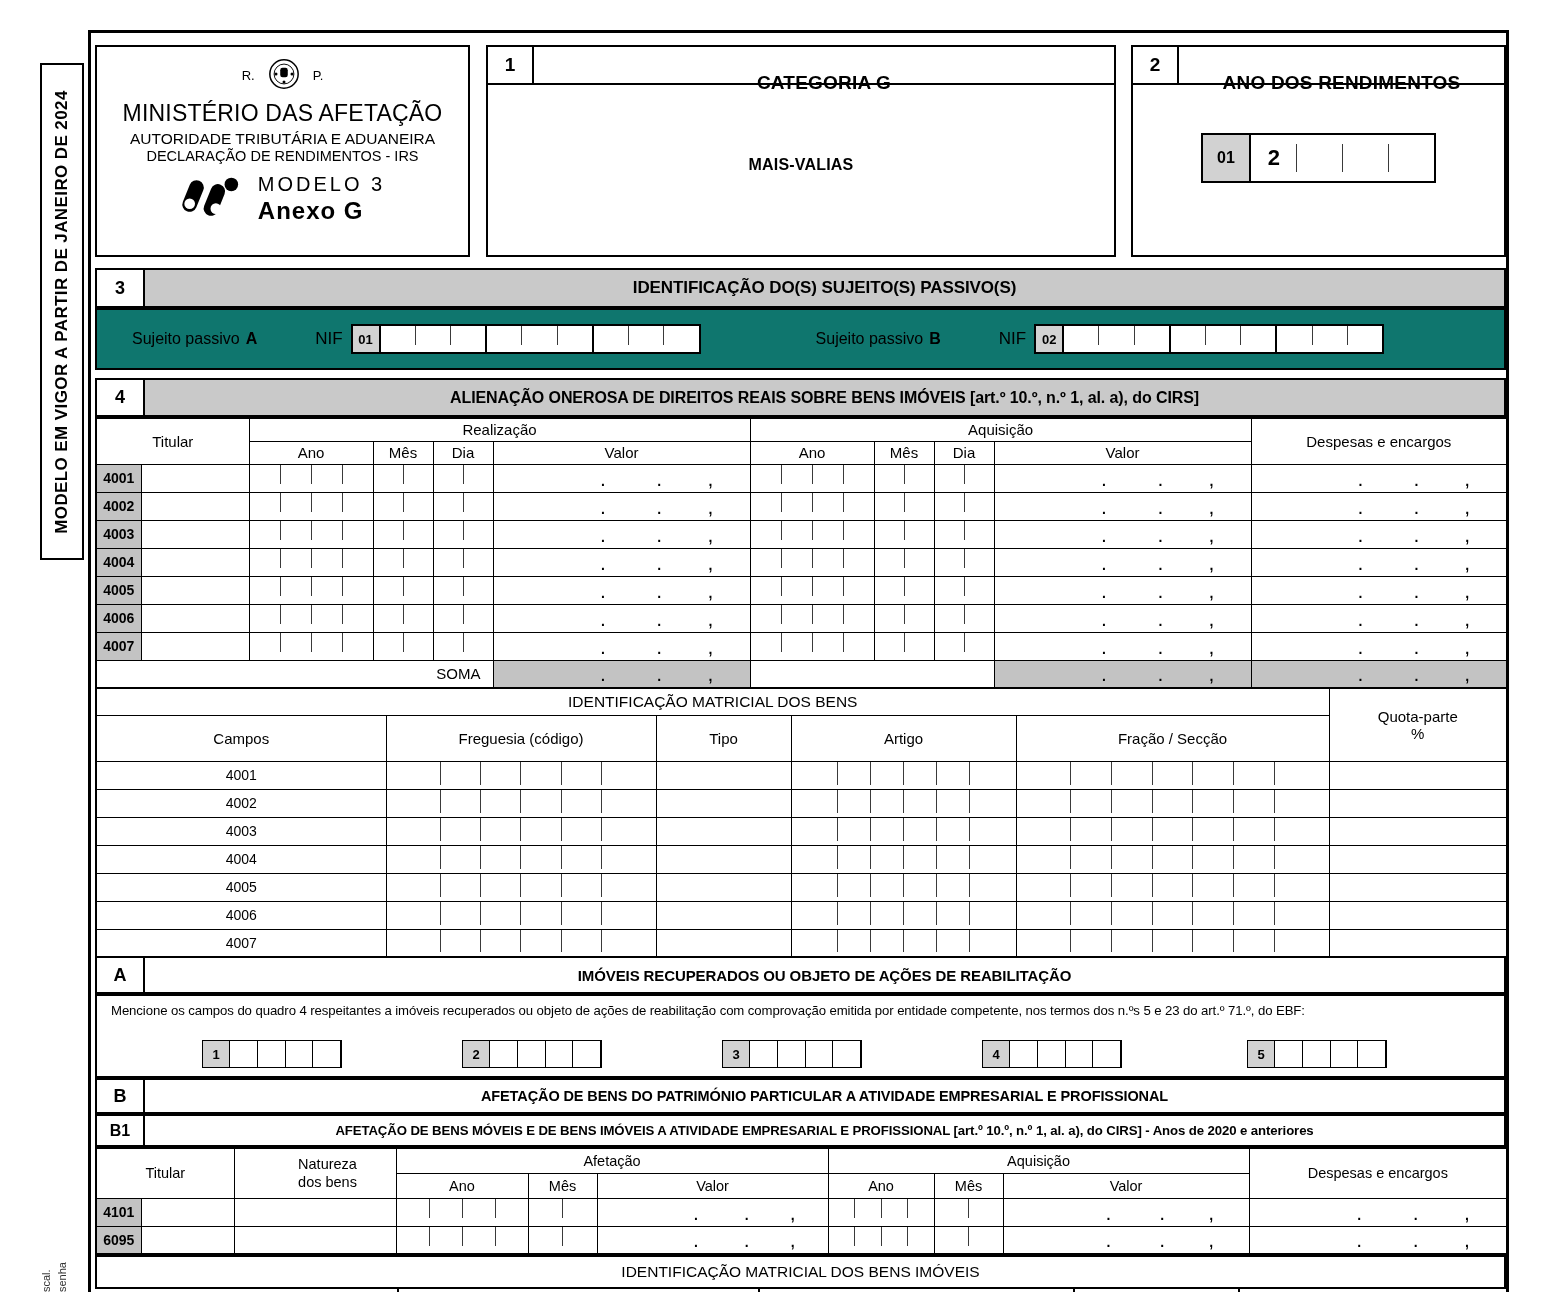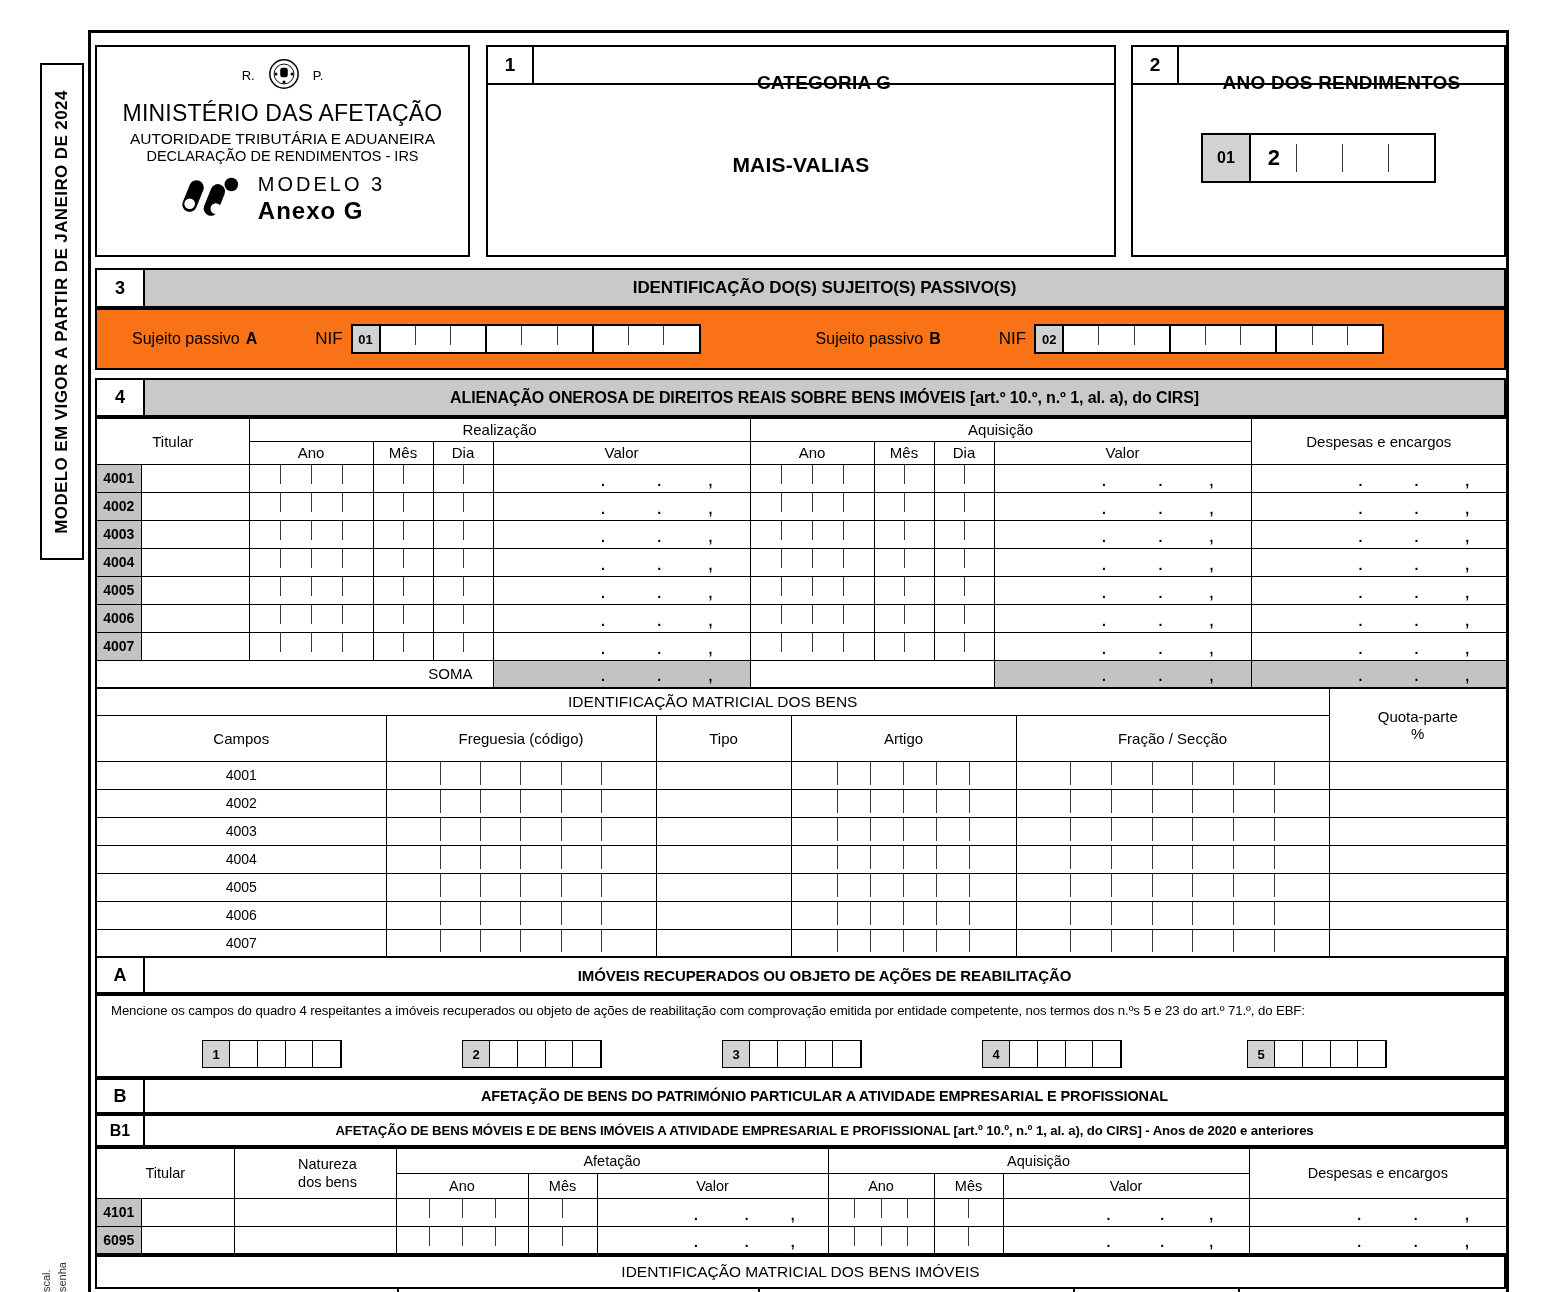--- a/index.html
+++ b/index.html
@@ -24,34 +24,34 @@
   .logo-row{display:flex;align-items:center;justify-content:center;gap:16px;margin-top:9px;}
   .modelo{font-size:20px;letter-spacing:3px;}
   .anexo{font-size:24px;font-weight:bold;letter-spacing:1px;margin-top:1px;}
 
   .qbox{border:2px solid #000;background:#fff;}
   .box1{left:486px;top:45px;width:630px;height:212px;}
   .box2{left:1131px;top:45px;width:375px;height:212px;}
   .tabrow{display:flex;height:38px;}
   .tabnum{width:46px;display:flex;align-items:center;justify-content:center;font-weight:bold;font-size:19px;border-right:2px solid #000;border-bottom:2px solid #000;box-sizing:border-box;background:#fff;}
   .tabtitle{flex:1;background:#84cc16;border-bottom:2px solid #000;display:flex;align-items:center;justify-content:center;font-weight:bold;font-size:19px;box-sizing:border-box;letter-spacing:.2px;margin-top:36px;}
-  .box1-body{display:flex;flex-direction:column;align-items:center;justify-content:center;height:160px;gap:20px;font-weight:bold;font-size:21px;letter-spacing:.2px;}
+  .box1-body{display:flex;flex-direction:column;align-items:center;justify-content:center;height:160px;gap:20px;font-weight:bold;font-size:16px;letter-spacing:.2px;}
   .box2-body{display:flex;align-items:center;justify-content:center;margin-top:48px;}
   .code50{width:50px;height:50px;background:#d2d2d2;border:2px solid #000;display:flex;align-items:center;justify-content:center;font-weight:bold;font-size:16px;box-sizing:border-box;}
   .yearbox{width:185px;height:50px;border:2px solid #000;border-left:none;position:relative;box-sizing:border-box;background:#fff;}
   .yearbox .yr{position:absolute;left:0;top:0;width:25%;height:100%;display:flex;align-items:center;justify-content:center;font-weight:bold;font-size:22px;}
 
   
   .secbar{height:40px;border:2px solid #000;display:flex;background:#fff;}
   .secnum{width:48px;display:flex;align-items:center;justify-content:center;font-weight:bold;font-size:18px;border-right:2px solid #000;box-sizing:border-box;background:#fff;}
   .sectitle{flex:1;display:flex;align-items:center;justify-content:center;font-weight:bold;font-size:17px;box-sizing:border-box;letter-spacing:-.1px;}
   .graybar{background:#c9c9c9;}
 
   
-  .q3body{left:95px;top:308px;width:1411px;height:62px;border:2px solid #000;display:flex;align-items:center;background:#f97316;}
+  .q3body{left:95px;top:308px;width:1411px;height:62px;border:2px solid #000;display:flex;align-items:center;background:#0f766e;}
   .sp-group{display:flex;align-items:center;}
   .sp-label{font-size:16px;}
   .sp-letter{font-weight:bold;font-size:16px;margin-left:6px;}
   .nif-word{font-size:17px;margin-left:58px;margin-right:8px;}
   .codebox{width:30px;height:30px;background:#d2d2d2;border:2px solid #000;display:flex;align-items:center;justify-content:center;font-weight:bold;font-size:13px;box-sizing:border-box;}
   .nifbox{width:320px;height:30px;border:2px solid #000;border-left:none;position:relative;box-sizing:border-box;background:#fff;}
 
   
   .comb{display:flex;align-items:flex-start;}
   .comb i{flex:1;border-right:1px solid #3a3a3a;height:72%;}
@@ -66,21 +66,21 @@
   .money b{position:absolute;bottom:3px;font-size:14px;font-weight:bold;}
   .money .d1{left:42%;}.money .d2{left:64%;}.money .d3{left:84%;}
 
   
   .tblwrap{left:95px;width:1411px;}
   table.grid{border-collapse:collapse;table-layout:fixed;width:1411px;border:2px solid #000;}
   .grid td{border:1px solid #000;padding:0;height:28px;box-sizing:border-box;font-size:15px;text-align:center;vertical-align:middle;position:relative;background:#fff;}
   .grid tr.h1 td,.grid tr.h2 td{height:23px;font-size:15px;}
   .grid .rl{background:#c3c3c3;font-weight:bold;font-size:14px;}
   .grid .gcell{background:#c3c3c3;}
-  .grid .somalbl{text-align:right;padding-right:20px;font-size:15px;height:27px;}
+  .grid .somalbl{text-align:right;padding-right:12px;font-size:15px;height:27px;}
   .grid .mtitle{font-size:15.5px;height:27px;font-weight:normal;}
   .grid tr.mh td{height:46px;}
   .grid .quota div{line-height:17px;font-size:15px;}
   .grid .plainnum{font-size:14px;}
   .grid tr.b1h td{height:25px;font-size:14.5px;}
   .nat div{line-height:18px;font-size:14.5px;margin-left:25px;}
 
   
   .qabody{left:95px;top:994px;width:1411px;height:84px;border:2px solid #000;background:#fff;}
   .instr{position:absolute;left:14px;top:7px;width:1385px;font-size:13.2px;letter-spacing:-.1px;}

